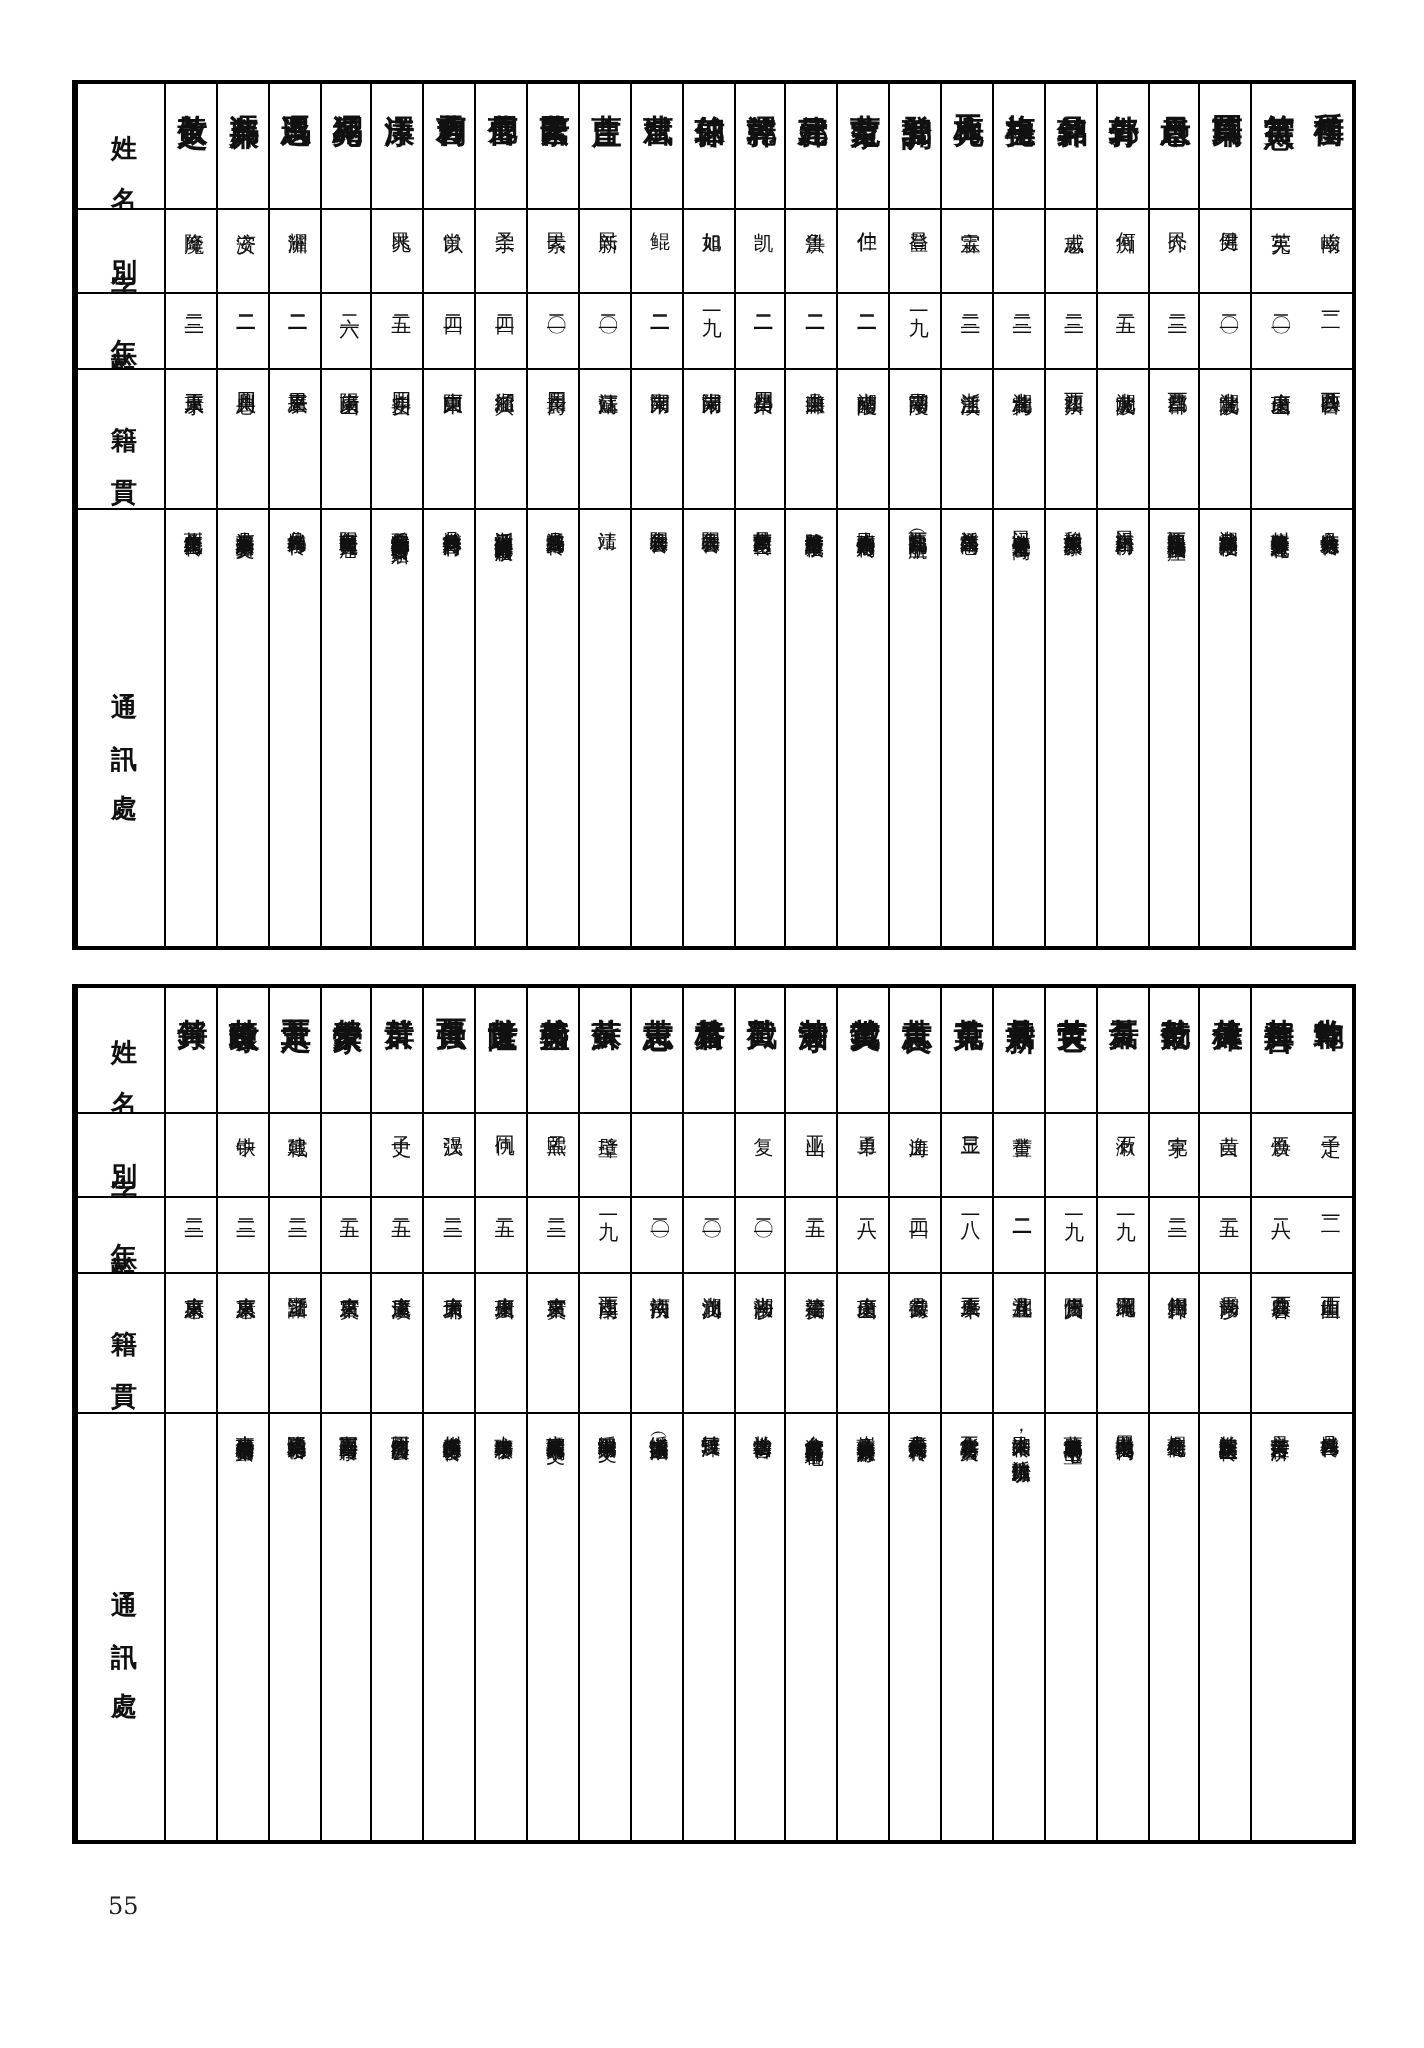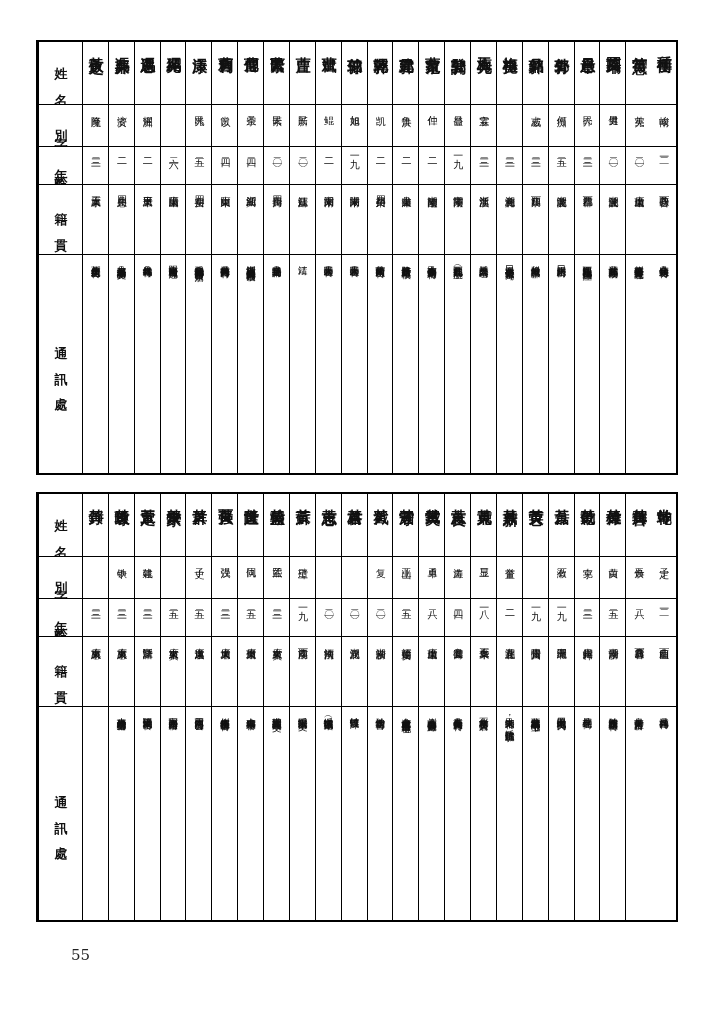--- a/index.html
+++ b/index.html
@@ -96,24 +96,23 @@
     text-orientation: upright;
     letter-spacing: 0.5em;
     line-height: 1.1;
   }
   .header-col .cell { justify-content: center; align-items: center; padding-top: 0; }
 
   .page-number {
     position: absolute;
     left: 54px;
     top: 946px;
-    font-size: 15px;
+    font-size: 12px;
     font-family: "DejaVu Serif", serif;
     color: #222;
-    margin-left: 17px;
   }
 </style>
 </head>
 <body>
 
 <div class="page">
 
   <div class="roster top" id="roster-top">
       <div class="col">
         <div class="cell c-name">

